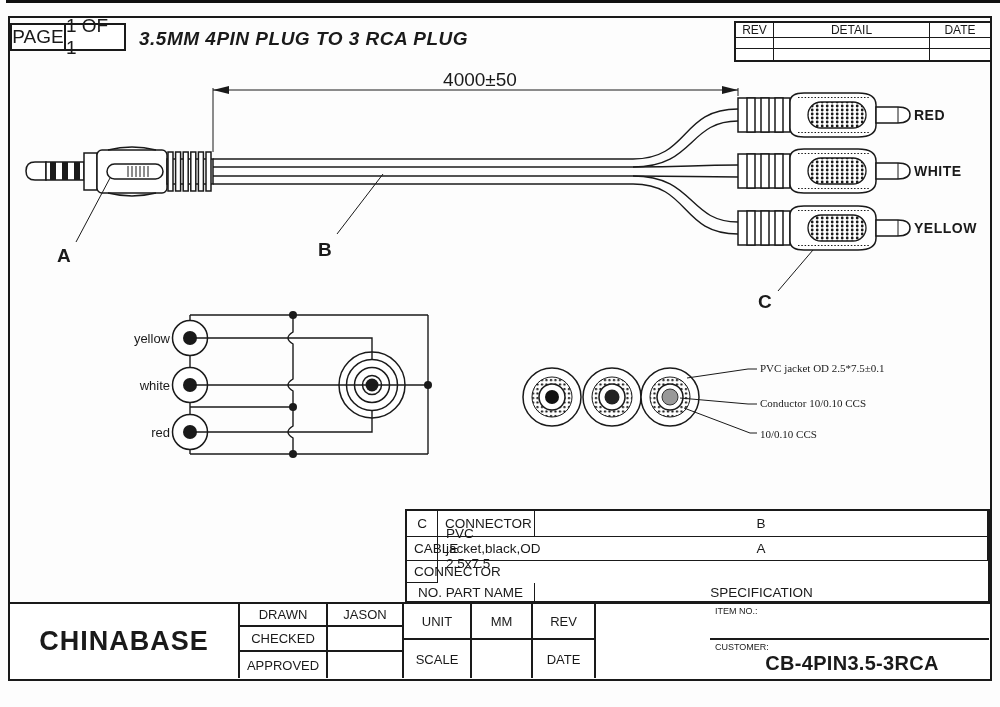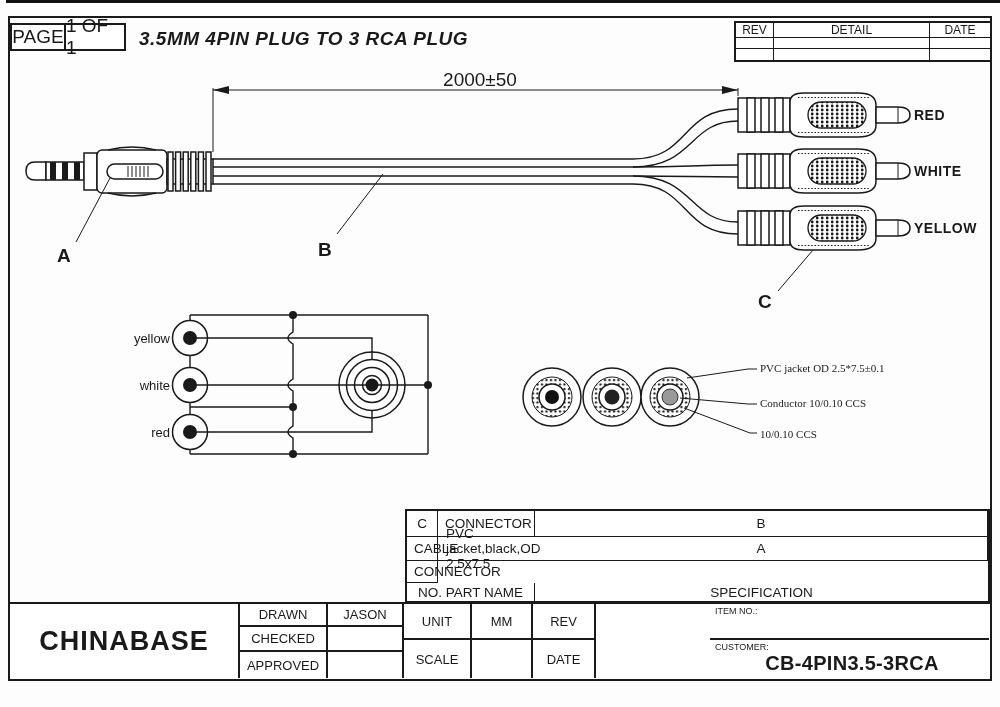--- a/index.html
+++ b/index.html
@@ -225,21 +225,21 @@
       <circle class="w" cx="670" cy="397" r="29" stroke-width="1.2"></circle>
       <circle cx="670" cy="397" r="20" fill="url(#pdots)" stroke="#1a1a1a" stroke-width="1"></circle>
       <circle class="w" cx="670" cy="397" r="13" stroke-width="1"></circle>
       <circle cx="670" cy="397" r="8" fill="#999" stroke="#333" stroke-width="1"></circle>
       <path class="thin" d="M687,378 L748,369 H757"></path>
       <path class="thin" d="M680,398 L748,404 H757"></path>
       <path class="thin" d="M684,408 L750,433 H757"></path>
     </g>
   </svg>
 
-  <div class="dim-lbl">2000±50</div>
+  <div class="dim-lbl">4000±50</div>
   <div class="big-lbl" style="left:57px;top:245px;">A</div>
   <div class="big-lbl" style="left:318px;top:239px;">B</div>
   <div class="big-lbl" style="left:758px;top:291px;">C</div>
   <div class="lbl" style="left:914px;top:107px;">RED</div>
   <div class="lbl" style="left:914px;top:163px;">WHITE</div>
   <div class="lbl" style="left:914px;top:220px;">YELLOW</div>
   <div class="sch-lbl" style="left:108px;top:331px;">yellow</div>
   <div class="sch-lbl" style="left:108px;top:378px;">white</div>
   <div class="sch-lbl" style="left:108px;top:425px;">red</div>
   <div class="note" style="left:760px;top:362px;">PVC jacket OD 2.5*7.5±0.1</div>

